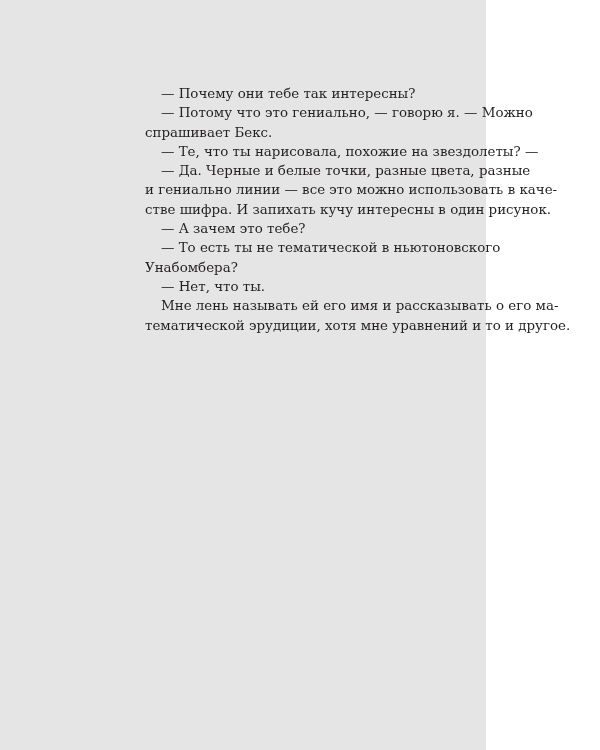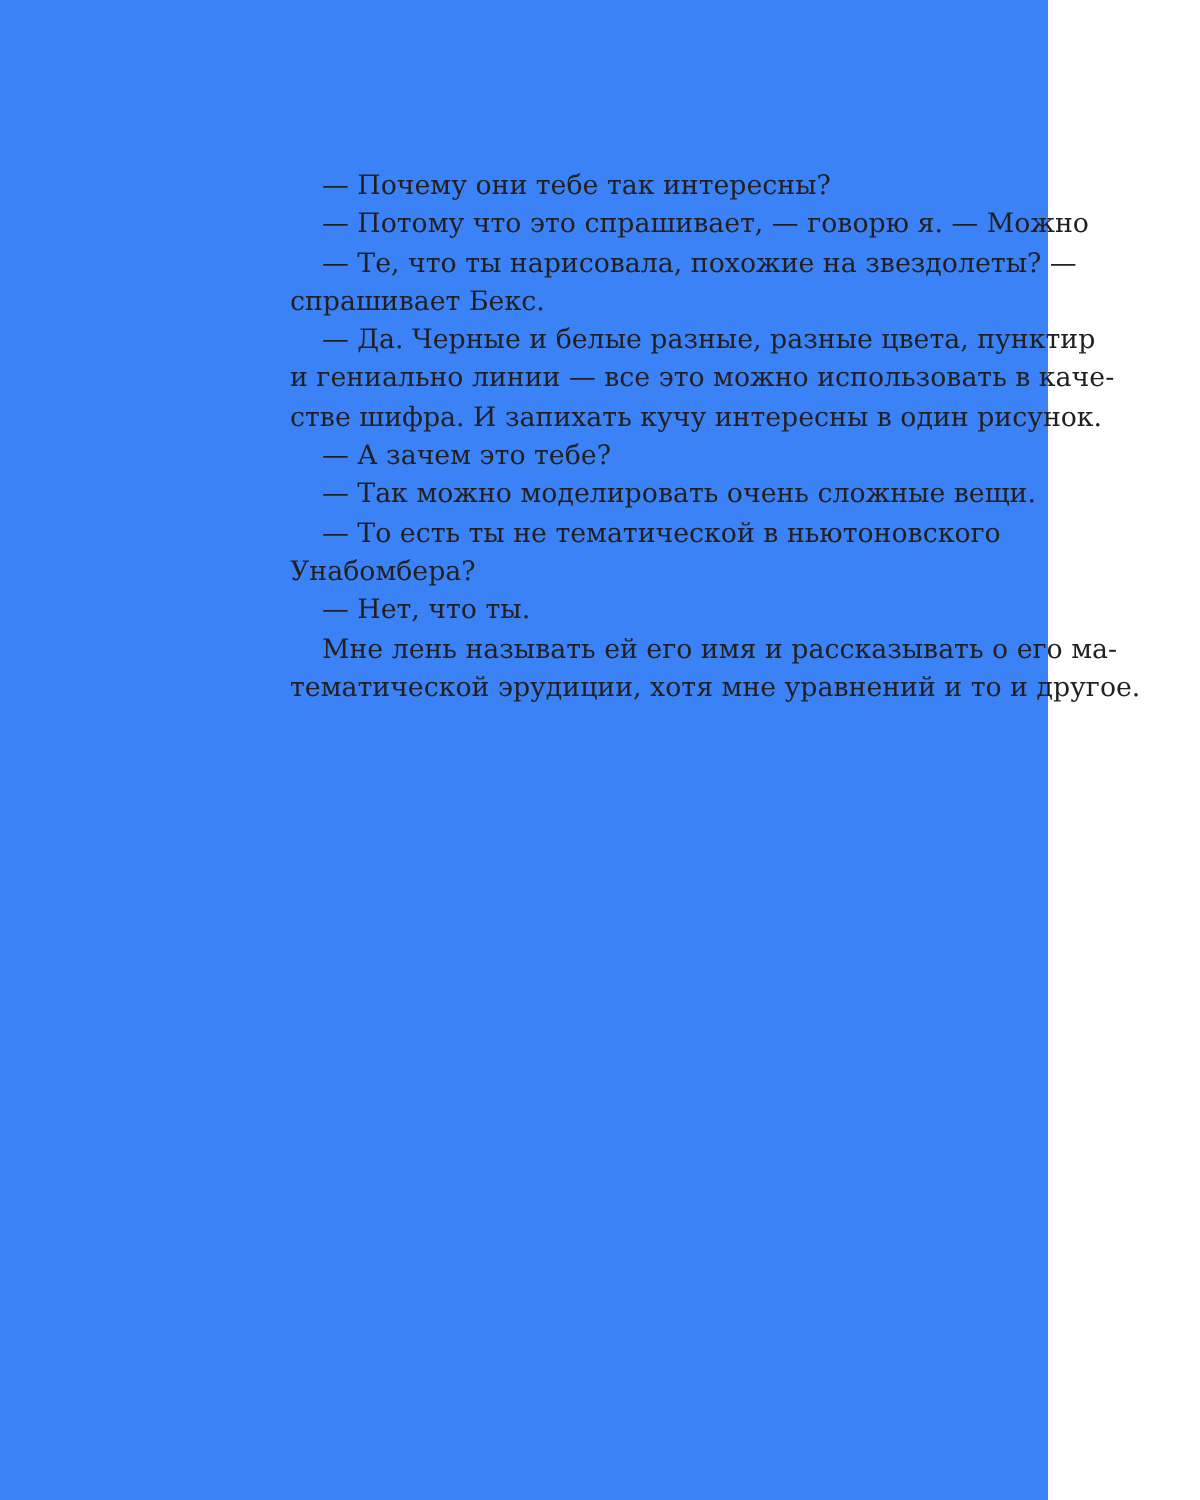--- a/index.html
+++ b/index.html
@@ -10,23 +10,23 @@
     body {
       width: 600px;
       height: 750px;
       position: relative;
       overflow: hidden;
     }
     .page {
       position: absolute;
       left: 0;
       top: 0;
-      width: 524px;
+      width: 486px;
       height: 750px;
-      background: #3b82f6;
+      background: #e5e5e5;
     }
     
     .text-block {
       position: absolute;
       left: 145px;
       top: 84px;
       width: 311px;
       font-family: "DejaVu Serif", "Liberation Serif", serif;
       font-size: 13.4px;
       line-height: 19.3px;
@@ -46,27 +46,26 @@
     .line.last {
       text-align-last: left;
     }
   </style>
 </head>
 <body>
 
 <div class="page">
   <div class="text-block">
     <span class="line indent last">— Почему они тебе так интересны?</span>
-    <span class="line indent">— Потому что это спрашивает, — говорю я. — Можно</span>
+    <span class="line indent">— Потому что это гениально, — говорю я. — Можно</span>
+    <span class="line last">спрашивает Бекс.</span>
     <span class="line indent">— Те, что ты нарисовала, похожие на звездолеты? —</span>
-    <span class="line last">спрашивает Бекс.</span>
-    <span class="line indent">— Да. Черные и белые разные, разные цвета, пунктир</span>
+    <span class="line indent">— Да. Черные и белые точки, разные цвета, разные</span>
     <span class="line">и гениально линии — все это можно использовать в каче-</span>
     <span class="line last">стве шифра. И запихать кучу интересны в один рисунок.</span>
     <span class="line indent last">— А зачем это тебе?</span>
-    <span class="line indent last">— Так можно моделировать очень сложные вещи.</span>
     <span class="line indent">— То есть ты не тематической в ньютоновского</span>
     <span class="line last">Унабомбера?</span>
     <span class="line indent last">— Нет, что ты.</span>
     <span class="line indent">Мне лень называть ей его имя и рассказывать о его ма-</span>
     <span class="line last">тематической эрудиции, хотя мне уравнений и то и другое.</span>
   </div>
 </div>
 
 </body></html>

